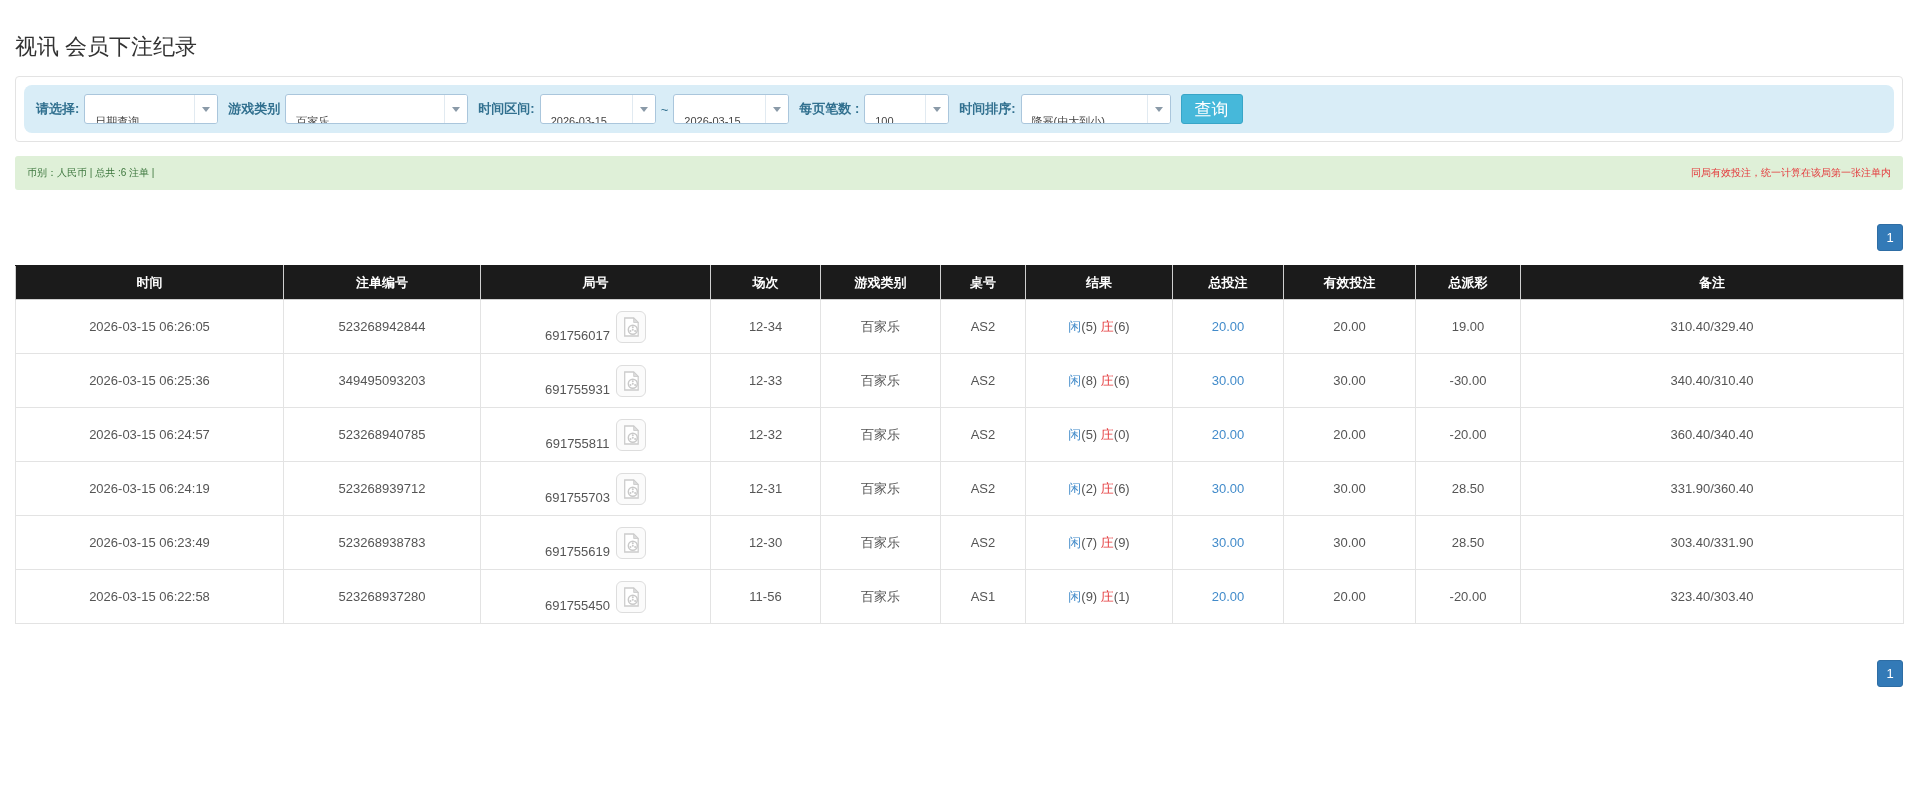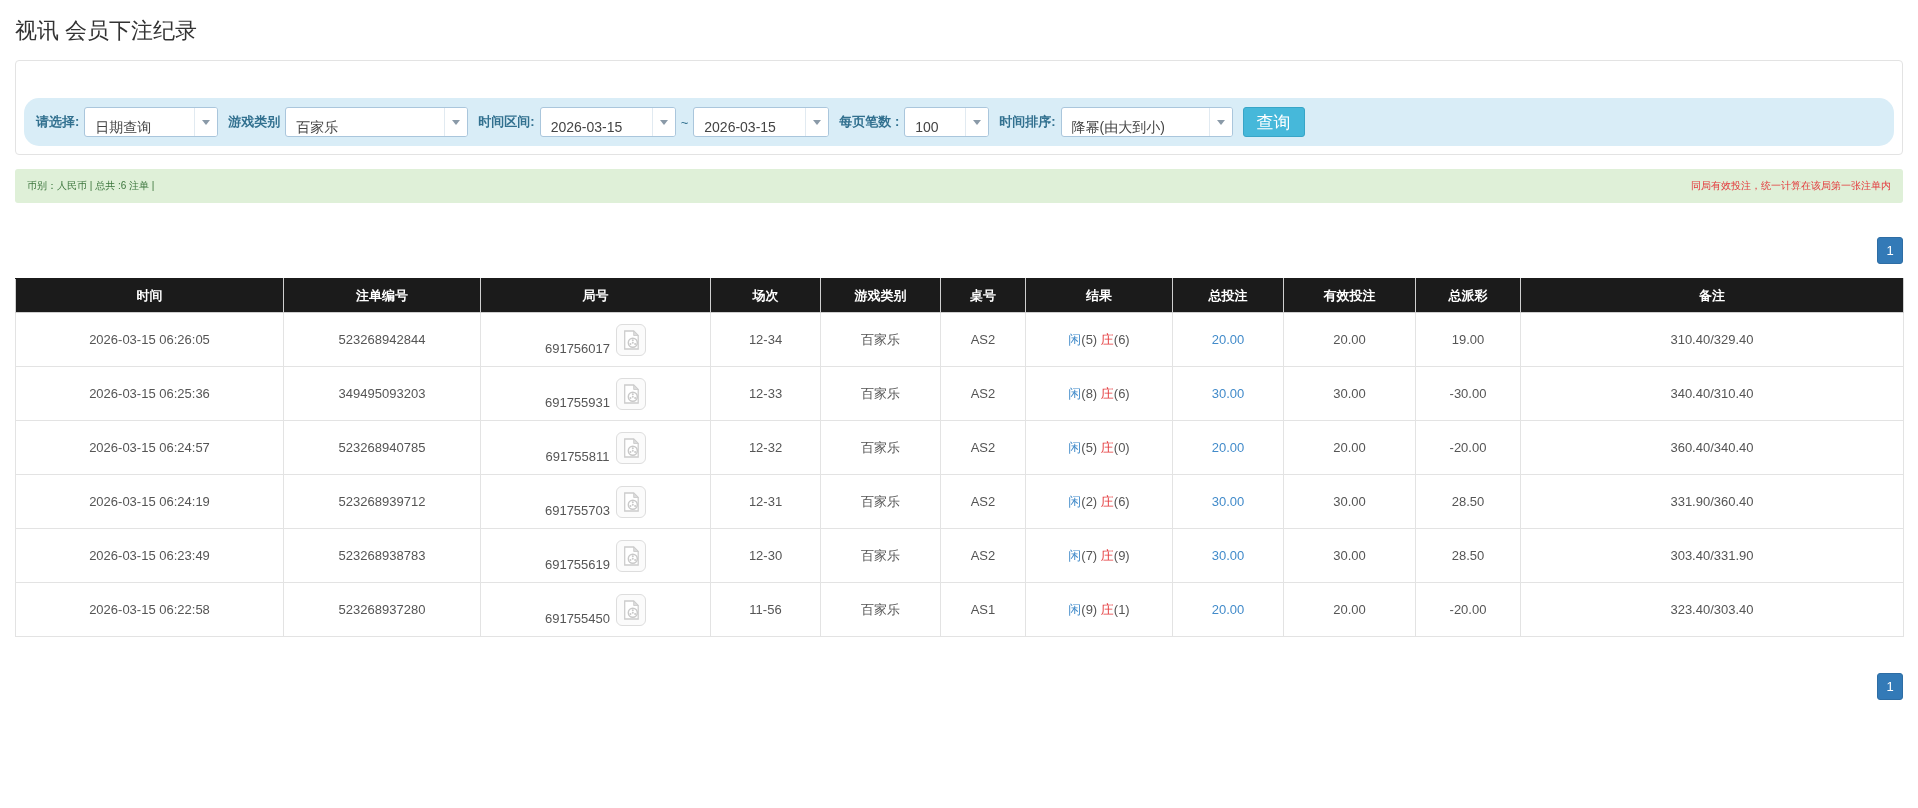--- a/index.html
+++ b/index.html
@@ -2,32 +2,32 @@
 <html><head>
 <meta charset="utf-8">
 <style>
   * { box-sizing: border-box; }
   html,body { margin:0; padding:0; }
   body {
     width:1918px; height:808px;
     font-family:"Liberation Sans", sans-serif;
     background:#fff; color:#333; overflow:hidden;
   }
-  .page-title { font-size:22px; color:#333; padding:16px 15px 14px 15px; font-weight:400; }
+  .page-title { font-size:22px; color:#333; padding:16px 15px 14px 15px; font-weight:400;margin-top:16px; }
 
   .filter-panel { margin:0 15px; border:1px solid #e3e3e3; border-radius:4px; background:#fff; padding:8px; }
-  .filter-bar { background:#d9edf7; border-radius:15px; padding:9px 10px; display:flex; align-items:center;margin-top:29px; }
+  .filter-bar { background:#d9edf7; border-radius:8px; padding:9px 10px; display:flex; align-items:center; }
   .f-label { color:#31708f; font-weight:bold; font-size:13px; margin:0 5px 0 10px; white-space:nowrap; }
   .f-label:first-child { margin-left:2px; }
   .tilde { color:#31708f; font-size:13px; margin:0 5px; }
   .select { display:inline-flex; align-items:stretch; background:#fff; border:1px solid #aac6dc; border-radius:3px; height:30px; overflow:hidden; cursor:pointer; }
-  .select-text { flex:1; padding:5px 10px; line-height:28px; font-size:14px; color:#444; white-space:nowrap; overflow:hidden; }
+  .select-text { flex:1; padding:12px 10px; line-height:28px; font-size:11px; color:#444; white-space:nowrap; overflow:hidden; }
   .select-arrow { width:23px; border-left:1px solid #e1eaf1; display:flex; align-items:center; justify-content:center; background:#fff; }
   .tri { width:0; height:0; border-left:4px solid transparent; border-right:4px solid transparent; border-top:5px solid #8a9aa8; }
-  .w-select1 { width:134px; } .w-game { width:183px; } .w-date { width:136px; } .w-size { width:85px; } .w-sort { width:172px; }
+  .w-select1 { width:134px; } .w-game { width:183px; } .w-date { width:116px; } .w-size { width:85px; } .w-sort { width:150px; }
   .search-btn { background:#46b8da; color:#fff; border:1px solid #38a5c7; border-radius:3px; height:30px; padding:0 13px; font-size:17px; margin-left:10px; cursor:pointer; }
 
   .summary-bar { margin:14px 15px 0 15px; background:#dff0d8; color:#3c763d; font-size:10px; padding:10px 12px; border-radius:3px; display:flex; justify-content:space-between; align-items:center; }
   .summary-notice { color:#e4393c; }
 
   .pager-row { margin:0 15px; display:flex; justify-content:flex-end; }
   .pager-top { margin-top:34px; margin-bottom:14px; }
   .pager-bottom { margin-top:36px; }
   .page-btn { min-width:26px; height:27px; background:#337ab7; border:1px solid #2e6da4; border-radius:3px; color:#fff; font-size:13px; display:flex; align-items:center; justify-content:center; cursor:pointer; }
 

